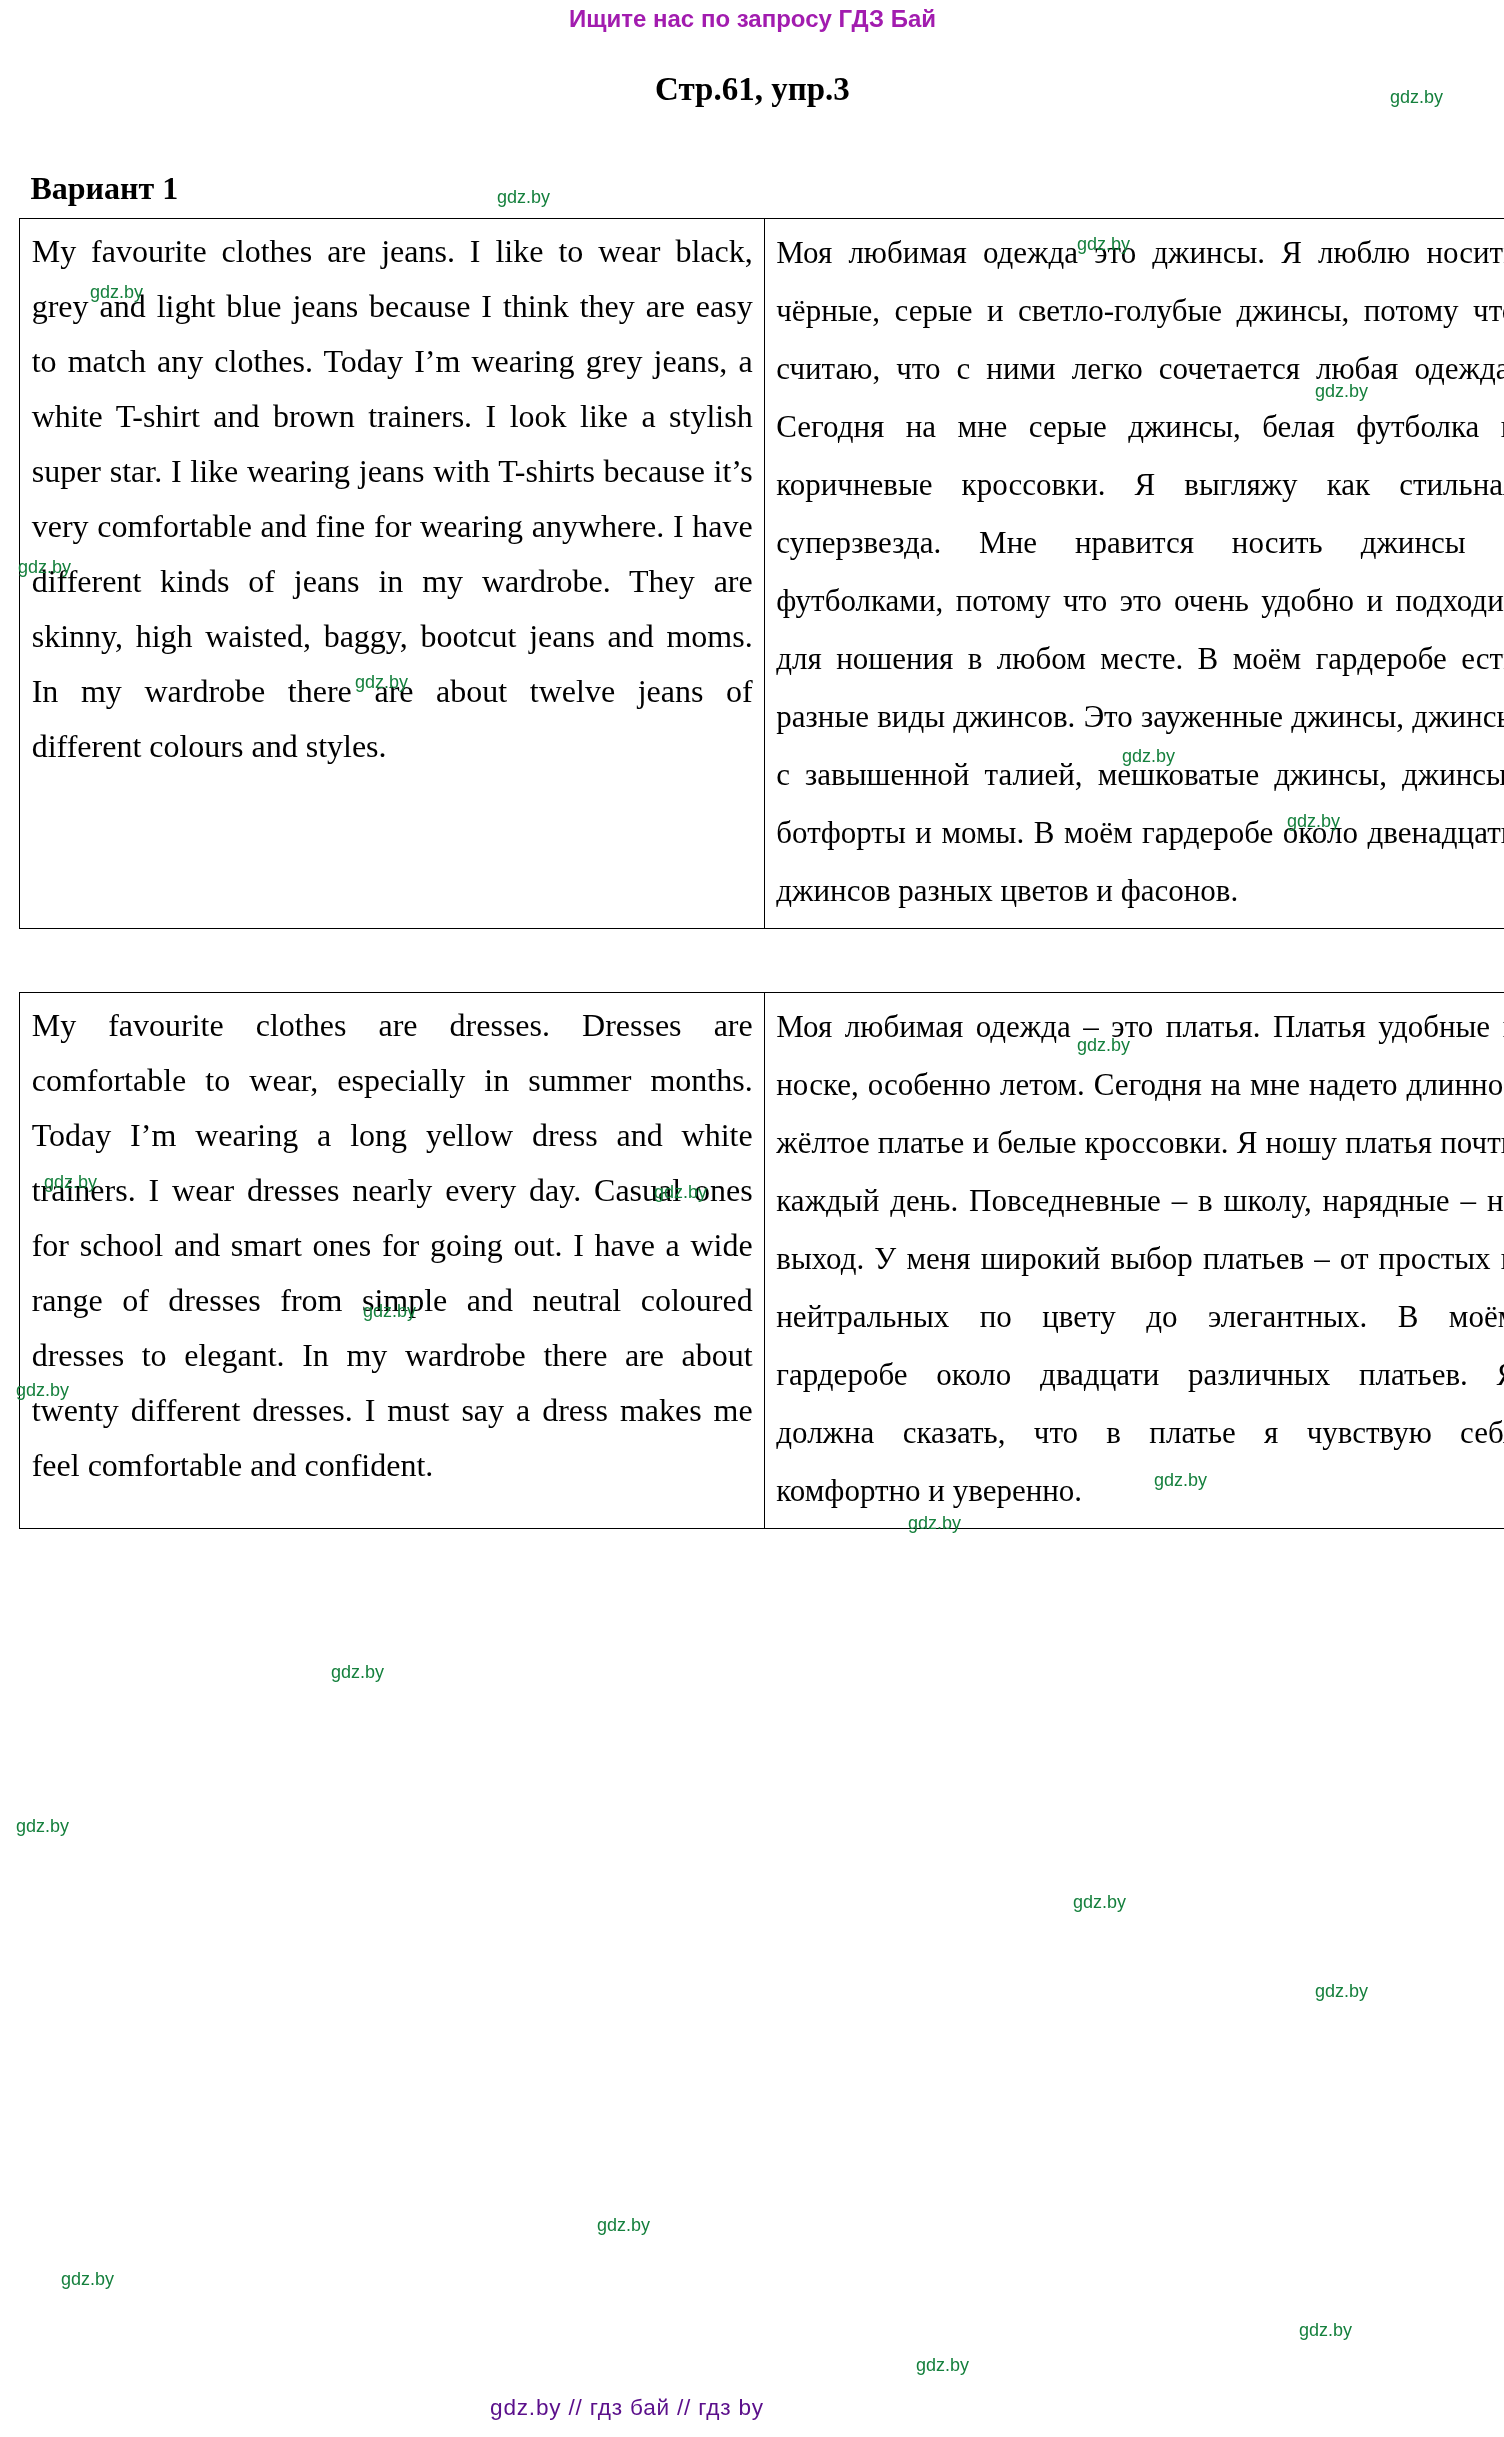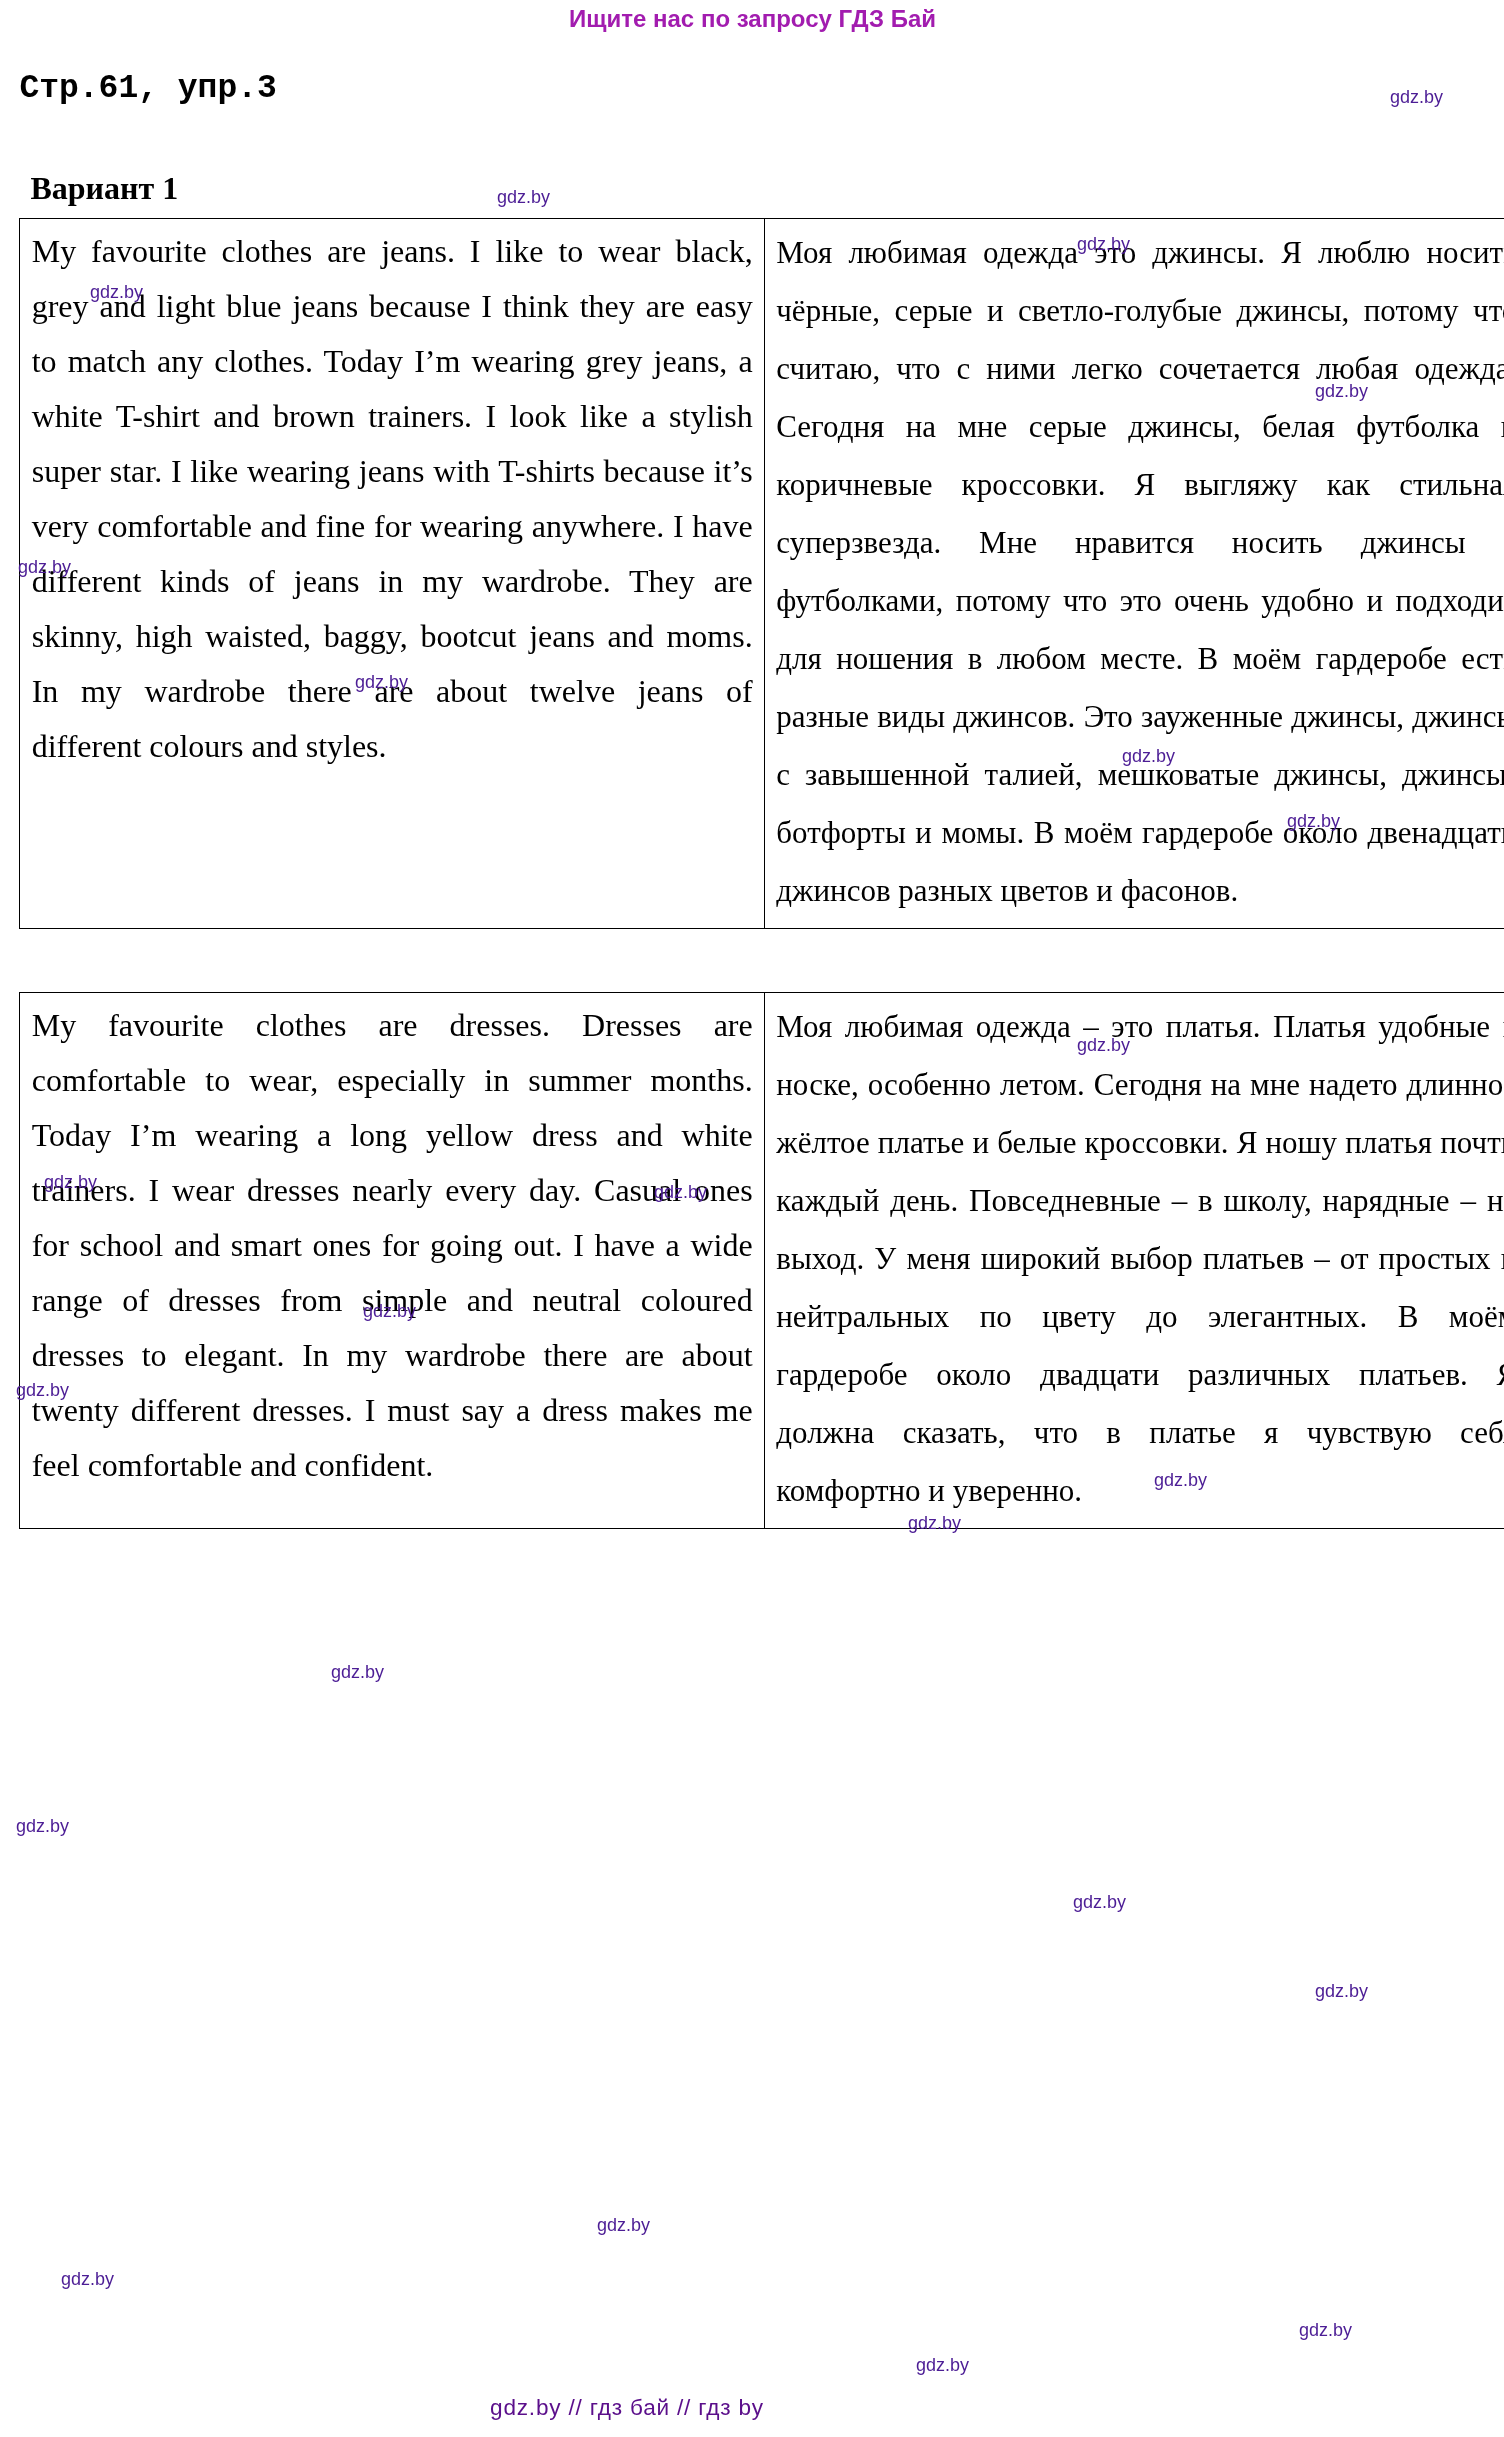--- a/index.html
+++ b/index.html
@@ -32,25 +32,26 @@
 
   
   .page {
     position: absolute;
     top: 69px;
     left: 19.4px;
     width: 1466px;
   }
 
   .exercise-title {
-    font-family: Liberation Mono, monospace;
+    font-family: Liberation Serif, serif;
     font-weight: bold;
     font-size: 33px;
     line-height: 40px;
     margin: 0 0 3.2px 0;
+    text-align: center;
   }
 
   .task-text {
     font-family: "Liberation Serif", serif;
     font-size: 31px;
     line-height: 43px;
     text-align: justify;
     width: 1461px;
     margin: 0;
   }
@@ -97,21 +98,21 @@
     text-align: justify;
     text-align-last: left;
     margin: 0;
   }
 
   
   .wm {
     position: absolute;
     font-family: "Liberation Sans", sans-serif;
     font-size: 18px;
-    color: #4c1d95;
+    color: #15803d;
     white-space: nowrap;
     pointer-events: none;
     z-index: 5;
   }
 
   
   .footer-links {
     position: absolute;
     left: 0;
     top: 2395px;

